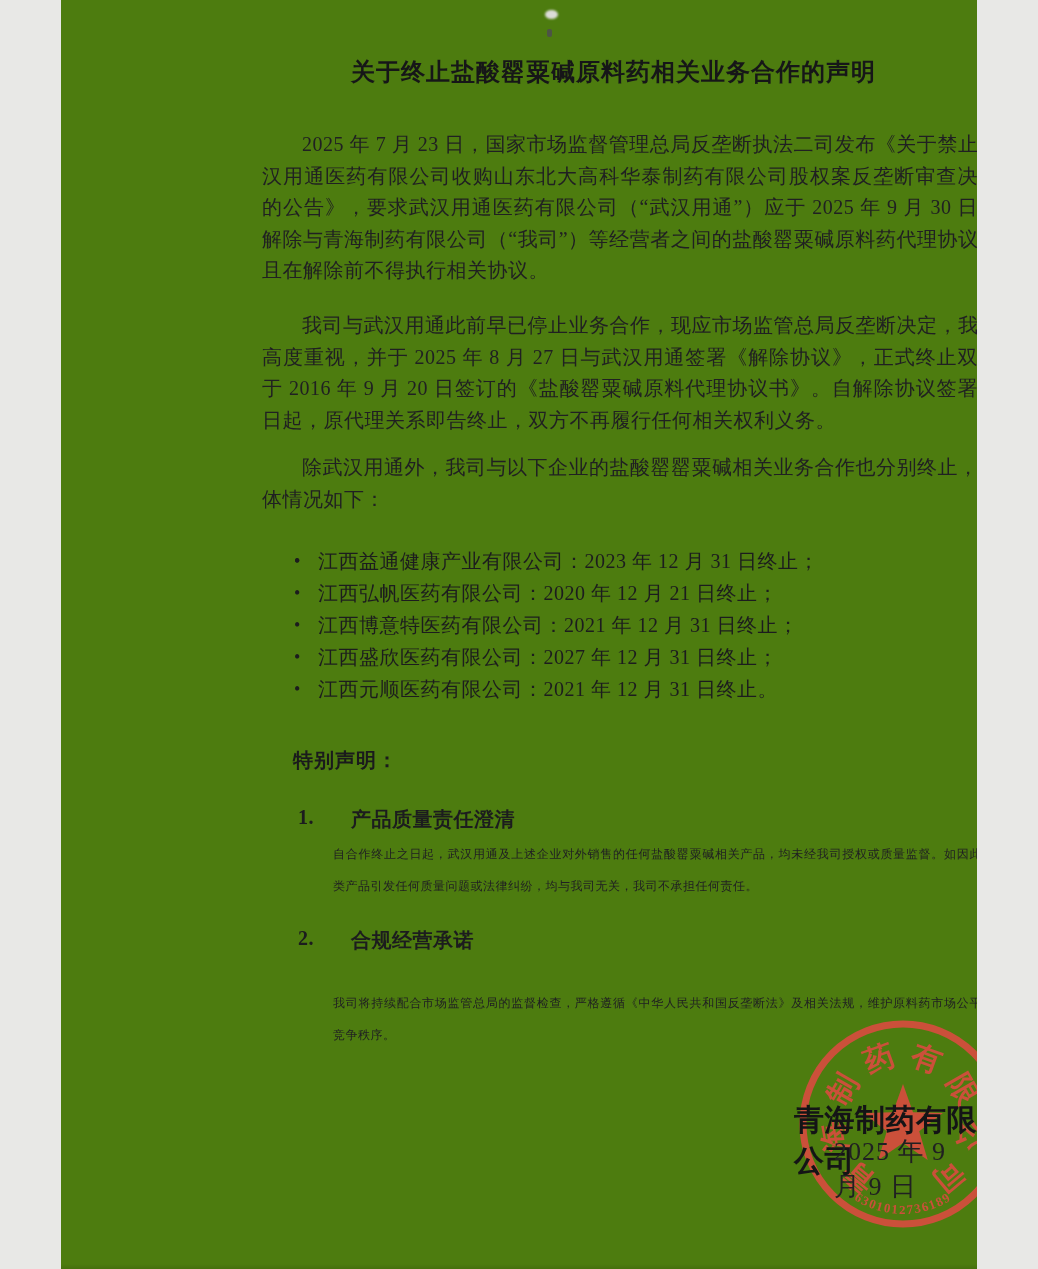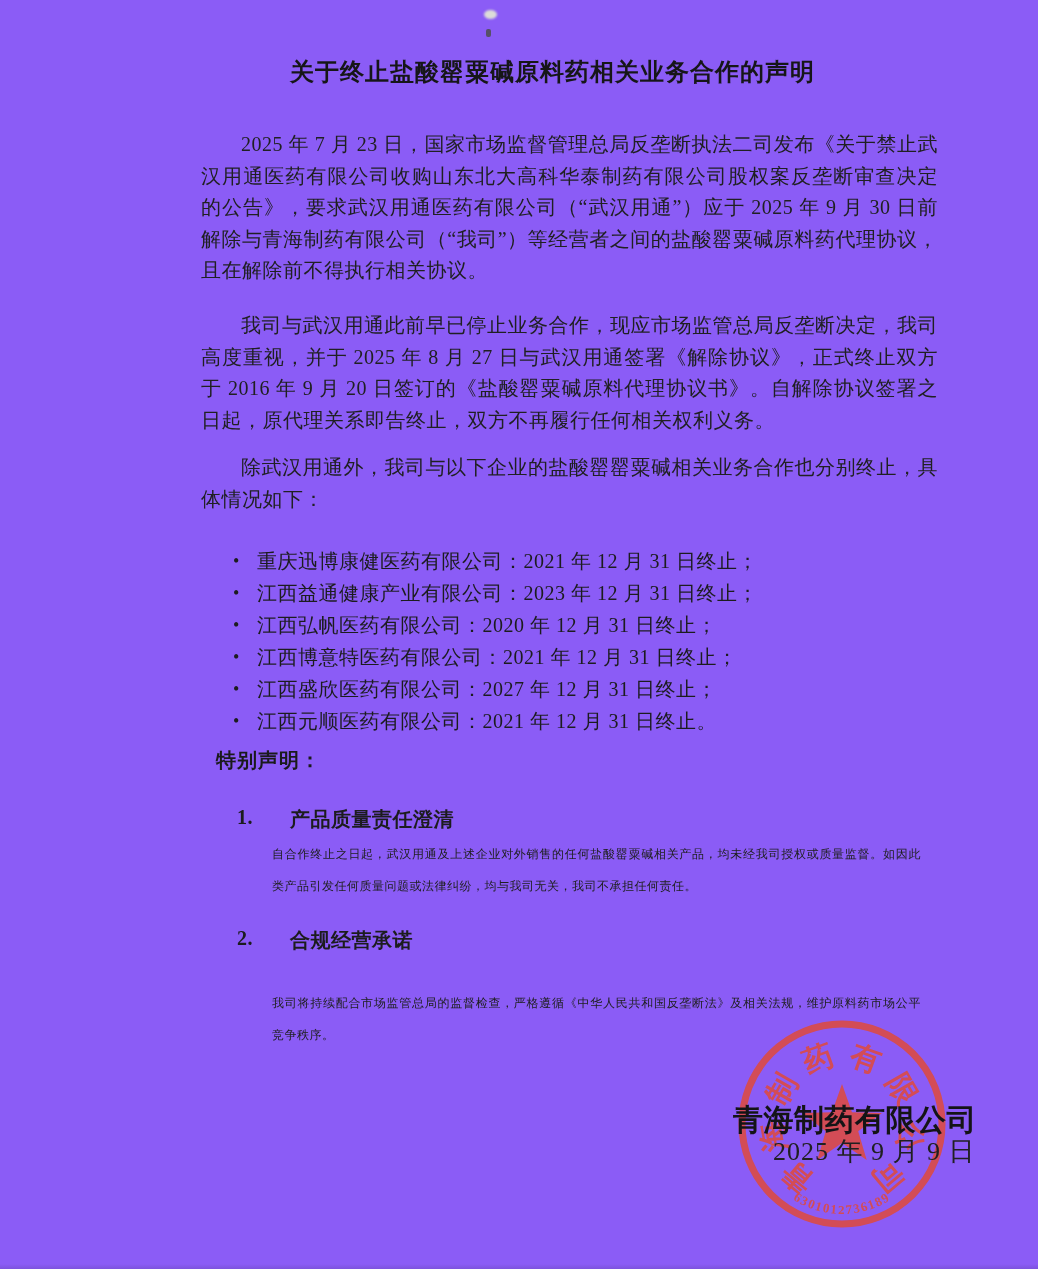--- a/index.html
+++ b/index.html
@@ -1,20 +1,20 @@
 <!DOCTYPE html>
 <html lang="zh"><head>
 <meta charset="utf-8">
 <style>
   html,body{margin:0;padding:0;background:#e8e8e6;}
   .page{
     position:relative;
-    width:1038px;height:1269px;
+    width:916px;height:1269px;
     margin:0 auto;
-    background:#8b5cf6;
+    background:#4d7c0f;
     overflow:hidden;
     font-family:"Liberation Serif","DejaVu Serif",serif;
     color:#1c1c1e;
   }
   .title{
     position:absolute;left:184px;top:56px;width:737px;
     margin:0;text-align:center;
     font-size:24px;font-weight:bold;letter-spacing:1px;
     color:#161618;
   }
@@ -31,21 +31,21 @@
     position:absolute;left:184px;top:545px;width:737px;
     margin:0;padding:0;list-style:none;
     font-size:20px;line-height:32px;letter-spacing:.5px;
   }
   .bullets li{position:relative;padding-left:73px;}
   .bullets .dot{
     position:absolute;left:49px;top:0;
     font-size:18px;line-height:32px;
   }
   .special-heading{
-    position:absolute;left:216px;top:747px;
+    position:absolute;left:232px;top:747px;
     font-size:20px;font-weight:bold;letter-spacing:1px;
     color:#1a1a1c;
   }
   .num-head{
     position:absolute;left:184px;width:737px;
     font-size:20px;font-weight:bold;letter-spacing:.5px;
   }
   .num-head .num{position:absolute;left:53px;}
   .num-head .num-title{position:absolute;left:106px;}
   .ih1{top:806px;}
@@ -93,29 +93,28 @@
 
   <h1 class="title">关于终止盐酸罂粟碱原料药相关业务合作的声明</h1>
 
   <p class="para p1">2025 年 7 月 23 日，国家市场监督管理总局反垄断执法二司发布《关于禁止武汉用通医药有限公司收购山东北大高科华泰制药有限公司股权案反垄断审查决定的公告》，要求武汉用通医药有限公司（“武汉用通”）应于 2025 年 9 月 30 日前解除与青海制药有限公司（“我司”）等经营者之间的盐酸罂粟碱原料药代理协议，且在解除前不得执行相关协议。</p>
   <p class="para p2">我司与武汉用通此前早已停止业务合作，现应市场监管总局反垄断决定，我司高度重视，并于 2025 年 8 月 27 日与武汉用通签署《解除协议》，正式终止双方于 2016 年 9 月 20 日签订的《盐酸罂粟碱原料代理协议书》。自解除协议签署之日起，原代理关系即告终止，双方不再履行任何相关权利义务。</p>
   <p class="para p3">除武汉用通外，我司与以下企业的盐酸罂罂粟碱相关业务合作也分别终止，具体情况如下：</p>
 
   <ul class="bullets">
     <li>
       <span class="dot">•</span>
-      <span>重庆迅博康健医药有限公司：2021 年 12 月 31 日终止；</span>
     </li>
     <li>
       <span class="dot">•</span>
       <span>江西益通健康产业有限公司：2023 年 12 月 31 日终止；</span>
     </li>
     <li>
       <span class="dot">•</span>
-      <span>江西弘帆医药有限公司：2020 年 12 月 31 日终止；</span>
+      <span>江西弘帆医药有限公司：2020 年 12 月 21 日终止；</span>
     </li>
     <li>
       <span class="dot">•</span>
       <span>江西博意特医药有限公司：2021 年 12 月 31 日终止；</span>
     </li>
     <li>
       <span class="dot">•</span>
       <span>江西盛欣医药有限公司：2027 年 12 月 31 日终止；</span>
     </li>
     <li>

